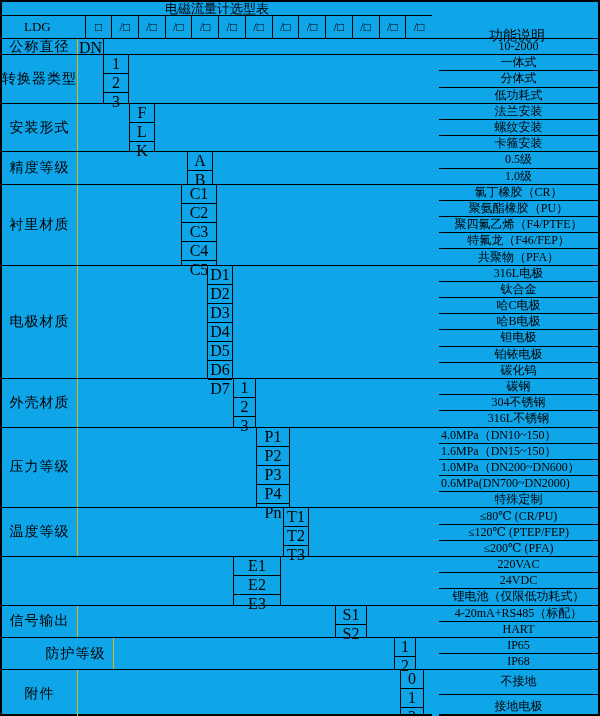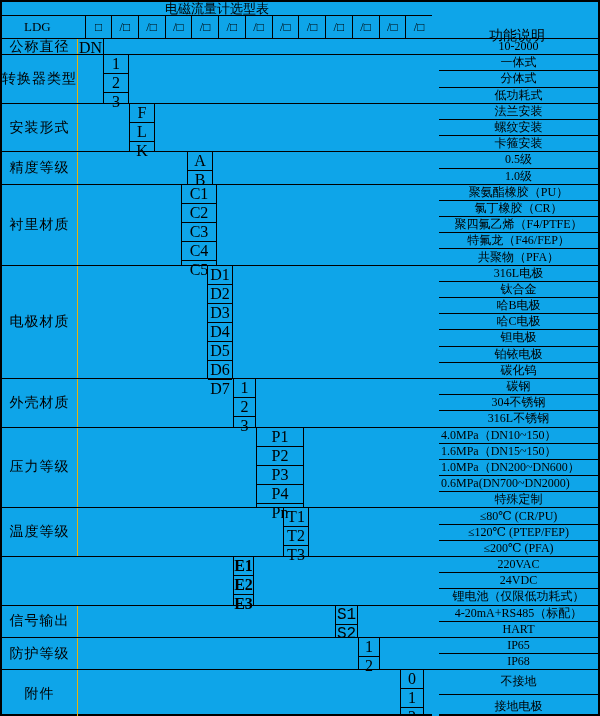--- a/index.html
+++ b/index.html
@@ -169,22 +169,22 @@
       <div class="sec-spacer" style="width: 103px;"></div>
       <div class="code-col has-left" style="width: 36px;">
         <div class="code-cell">C1</div>
         <div class="code-cell">C2</div>
         <div class="code-cell">C3</div>
         <div class="code-cell">C4</div>
         <div class="code-cell">C5</div>
       </div>
       <div class="mid-fill"></div>
       <div class="desc-col">
+        <div class="desc-cell">氯丁橡胶（CR）</div>
         <div class="desc-cell">聚氨酯橡胶（PU）</div>
-        <div class="desc-cell">氯丁橡胶（CR）</div>
         <div class="desc-cell">聚四氟乙烯（F4/PTFE）</div>
         <div class="desc-cell">特氟龙（F46/FEP）</div>
         <div class="desc-cell">共聚物（PFA）</div>
       </div>
     </div>
     <div class="section" style="height: 113.333px;">
       <div class="sec-label">电极材质</div>
       <div class="sec-spacer" style="width: 129px;"></div>
       <div class="code-col has-left" style="width: 26px;">
         <div class="code-cell">D1</div>
@@ -192,22 +192,22 @@
         <div class="code-cell">D3</div>
         <div class="code-cell">D4</div>
         <div class="code-cell">D5</div>
         <div class="code-cell">D6</div>
         <div class="code-cell">D7</div>
       </div>
       <div class="mid-fill"></div>
       <div class="desc-col">
         <div class="desc-cell">316L电极</div>
         <div class="desc-cell">钛合金</div>
+        <div class="desc-cell">哈C电极</div>
         <div class="desc-cell">哈B电极</div>
-        <div class="desc-cell">哈C电极</div>
         <div class="desc-cell">钽电极</div>
         <div class="desc-cell">铂铱电极</div>
         <div class="desc-cell">碳化钨</div>
       </div>
     </div>
     <div class="section" style="height: 48.5714px;">
       <div class="sec-label">外壳材质</div>
       <div class="sec-spacer" style="width: 155px;"></div>
       <div class="code-col has-left" style="width: 23px;">
         <div class="code-cell">1</div>
@@ -217,21 +217,21 @@
       <div class="mid-fill"></div>
       <div class="desc-col">
         <div class="desc-cell">碳钢</div>
         <div class="desc-cell">304不锈钢</div>
         <div class="desc-cell">316L不锈钢</div>
       </div>
     </div>
     <div class="section" style="height: 80.9524px;">
       <div class="sec-label">压力等级</div>
       <div class="sec-spacer" style="width: 178px;"></div>
-      <div class="code-col has-left" style="width: 48px;">
+      <div class="code-col has-left" style="width: 34px;">
         <div class="code-cell">P1</div>
         <div class="code-cell">P2</div>
         <div class="code-cell">P3</div>
         <div class="code-cell">P4</div>
         <div class="code-cell">Pn</div>
       </div>
       <div class="mid-fill"></div>
       <div class="desc-col">
         <div class="desc-cell left">4.0MPa（DN10~150）</div>
         <div class="desc-cell left">1.6MPa（DN15~150）</div>
@@ -250,46 +250,46 @@
       </div>
       <div class="mid-fill"></div>
       <div class="desc-col">
         <div class="desc-cell">≤80℃ (CR/PU)</div>
         <div class="desc-cell">≤120℃ (PTEP/FEP)</div>
         <div class="desc-cell">≤200℃ (PFA)</div>
       </div>
     </div>
     <div class="section" style="height: 48.5714px;">
       <div class="sec-spacer" style="width: 231px;"></div>
-      <div class="code-col has-left" style="width: 21px; font-weight: bold;">
+      <div class="code-col has-left" style="width: 48px;">
         <div class="code-cell">E1</div>
         <div class="code-cell">E2</div>
         <div class="code-cell">E3</div>
       </div>
       <div class="mid-fill"></div>
       <div class="desc-col">
         <div class="desc-cell">220VAC</div>
         <div class="desc-cell">24VDC</div>
         <div class="desc-cell">锂电池（仅限低功耗式）</div>
       </div>
     </div>
     <div class="section" style="height: 32.381px;">
       <div class="sec-label">信号输出</div>
       <div class="sec-spacer" style="width: 257px;"></div>
-      <div class="code-col has-left" style="width: 23px; font-family: Liberation Mono, monospace;">
+      <div class="code-col has-left" style="width: 32px;">
         <div class="code-cell">S1</div>
         <div class="code-cell">S2</div>
       </div>
       <div class="mid-fill"></div>
       <div class="desc-col">
         <div class="desc-cell">4-20mA+RS485（标配）</div>
         <div class="desc-cell">HART</div>
       </div>
     </div>
-    <div class="section" style="height: 32.381px;">
+    <div class="section" style="height: 32.381px; padding-left: 36px;">
       <div class="sec-label">防护等级</div>
       <div class="sec-spacer" style="width: 280px;"></div>
       <div class="code-col has-left" style="width: 22px;">
         <div class="code-cell">1</div>
         <div class="code-cell">2</div>
       </div>
       <div class="mid-fill"></div>
       <div class="desc-col">
         <div class="desc-cell">IP65</div>
         <div class="desc-cell">IP68</div>

